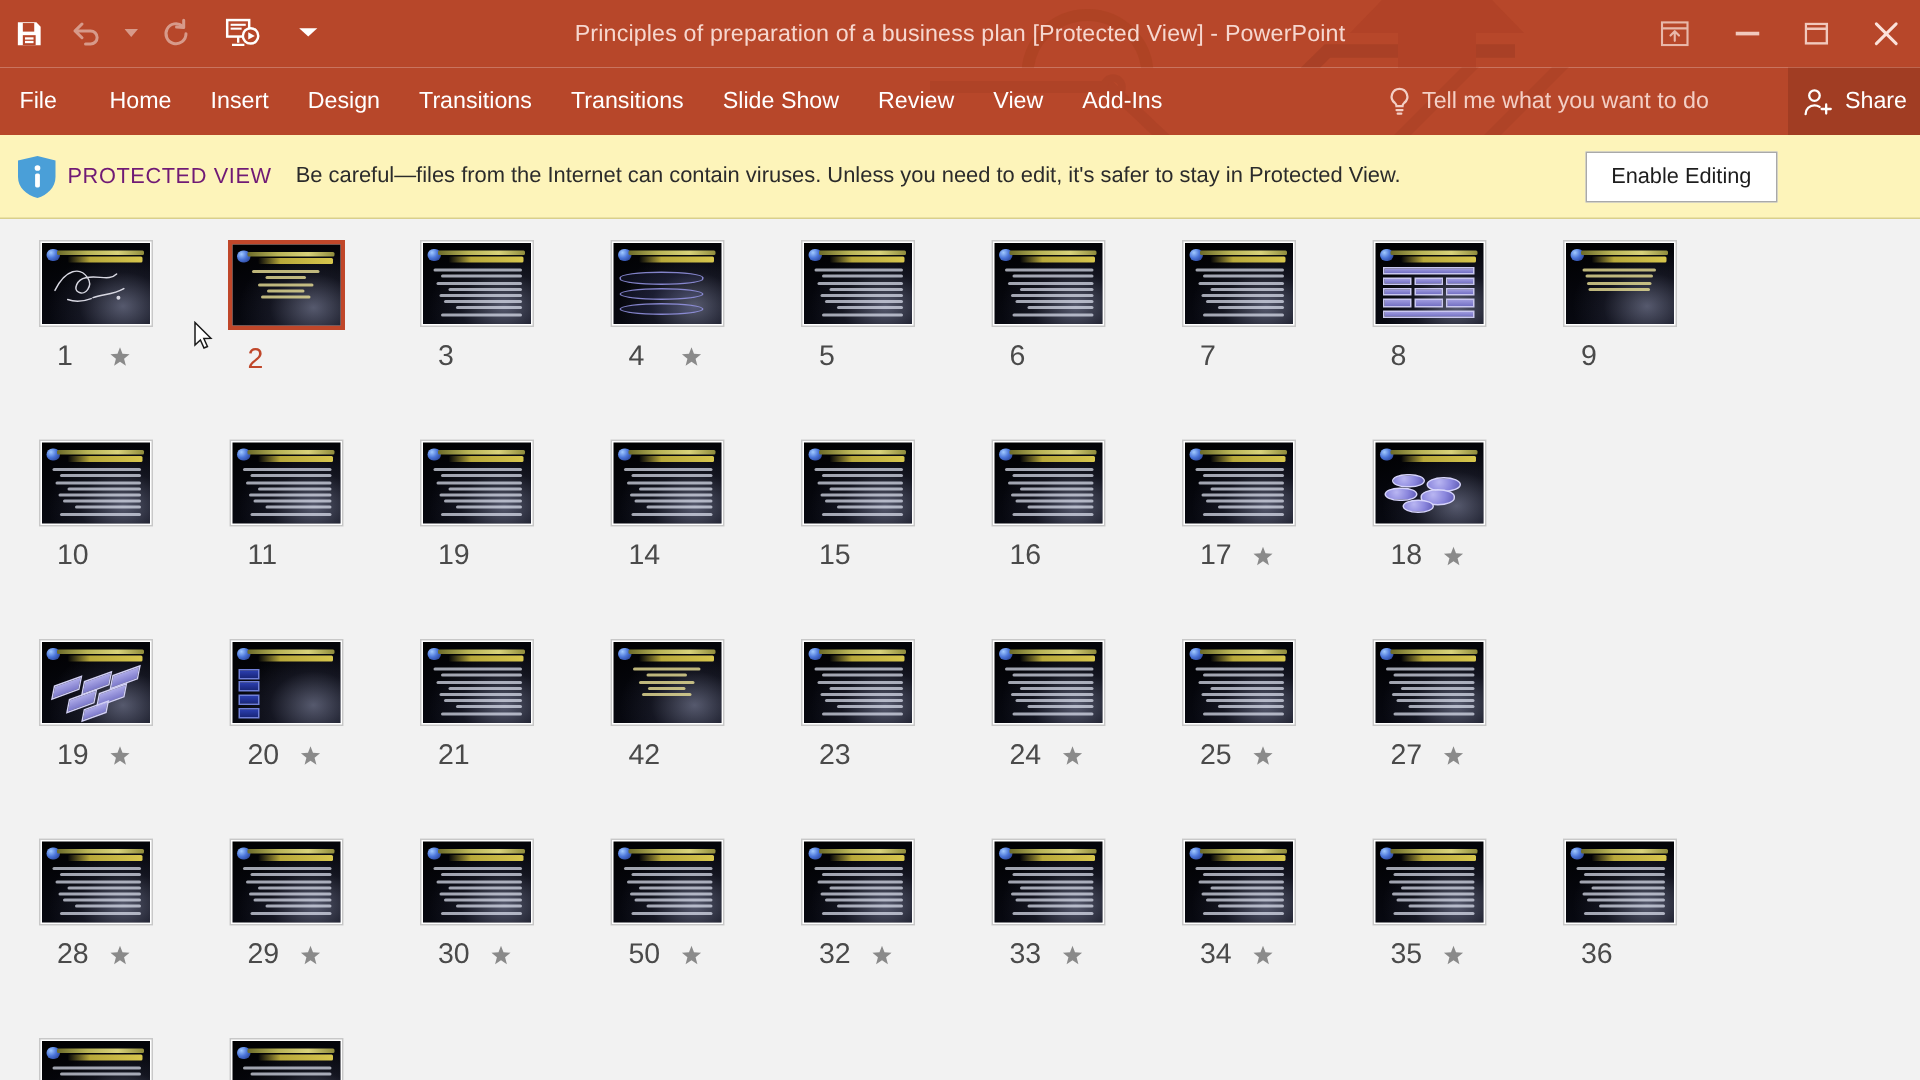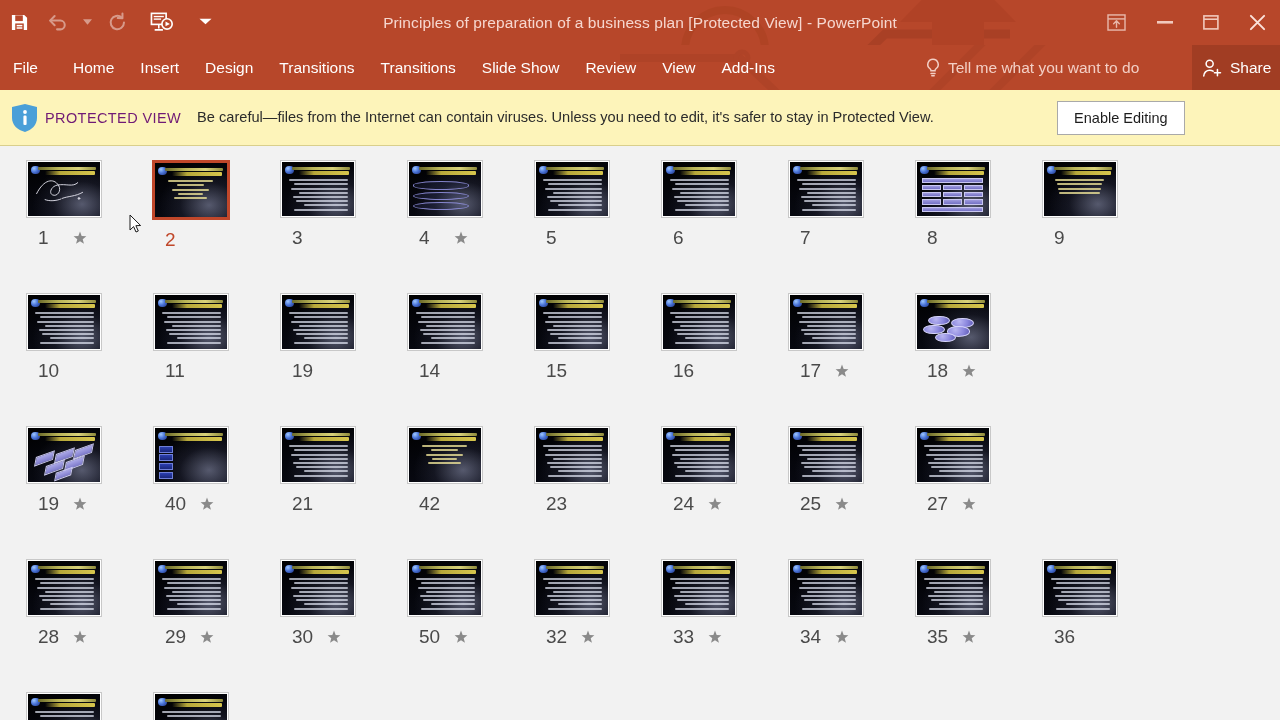--- a/index.html
+++ b/index.html
@@ -876,21 +876,21 @@
 
           <div class="deco">
                 <div class="lbox" style="left:6%;top:33%;width:20%;height:13%"></div>
                 <div class="lbox" style="left:6%;top:49%;width:20%;height:13%"></div>
                 <div class="lbox" style="left:6%;top:65%;width:20%;height:13%"></div>
                 <div class="lbox" style="left:6%;top:81%;width:20%;height:13%"></div>
               </div>
         </div>
       </div>
       <div class="slide-meta">
-        <span class="slide-num">40</span>
+        <span class="slide-num">20</span>
         <span class="star-icon">
   <svg width="14" height="14" viewBox="0 0 16 16">
                 <path d="M8 0.6 L9.9 5.6 L15.3 5.9 L11.1 9.3 L12.5 14.6 L8 11.6 L3.5 14.6 L4.9 9.3 L0.7 5.9 L6.1 5.6 Z" fill="#8a8a8a"></path>
               </svg>
 </span>
       </div>
     </div>
         <div class="cell">
       <div class="thumb-wrap">
         <div class="thumb">

